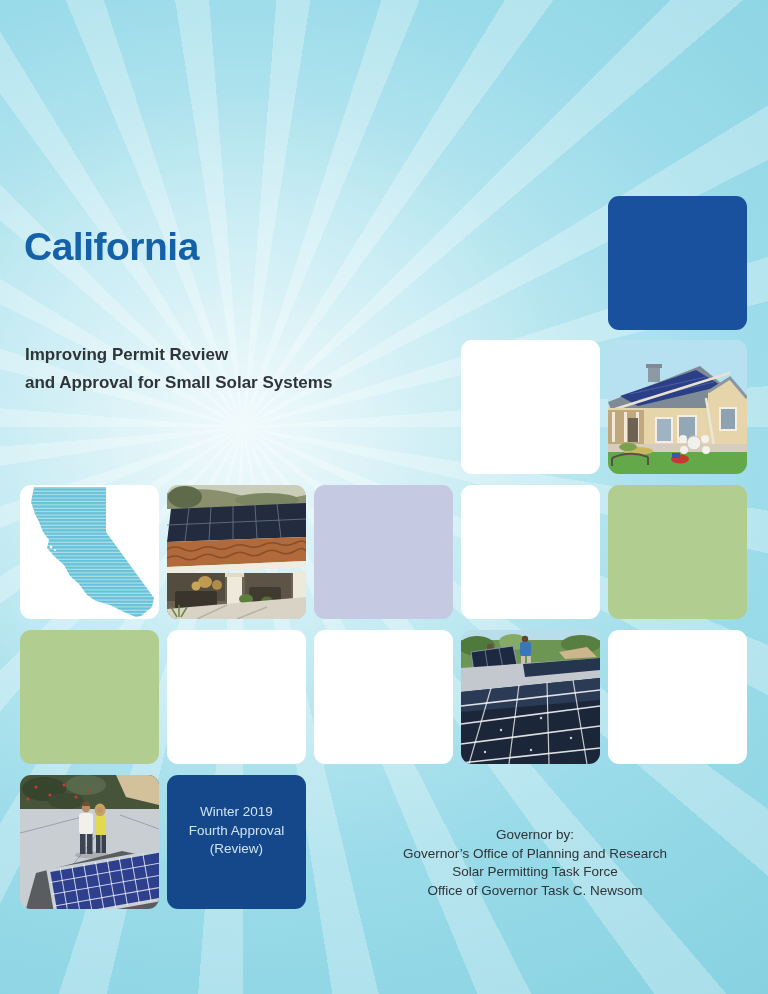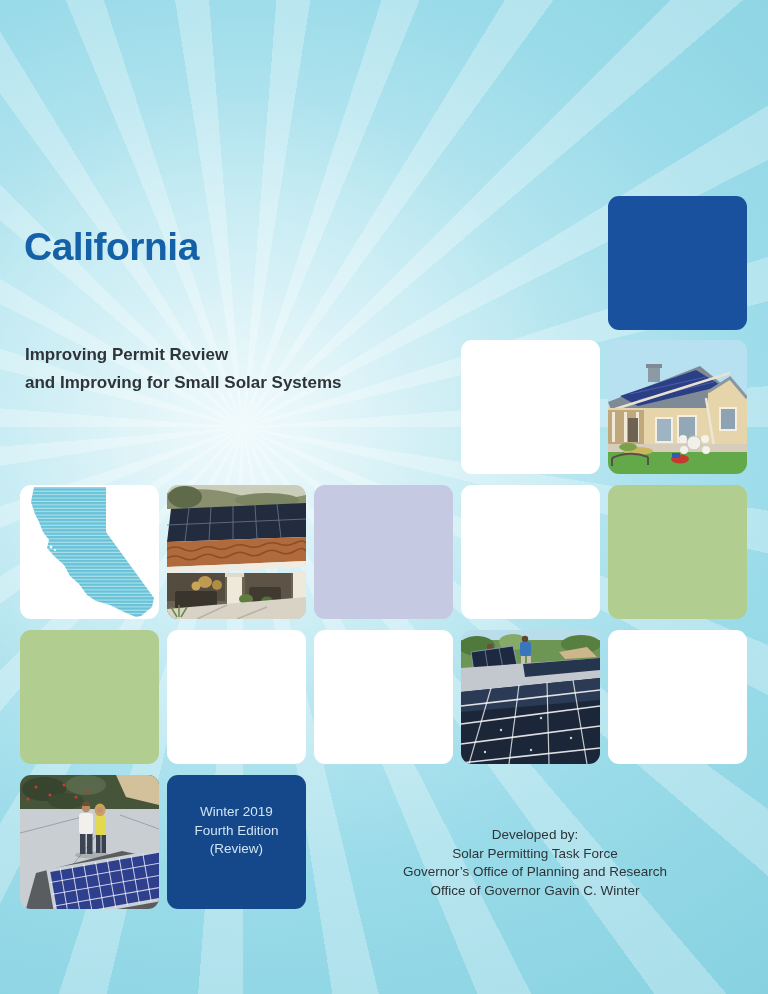--- a/index.html
+++ b/index.html
@@ -46,21 +46,21 @@
 </head>
 <body>
 
 <div class="cover">
 
   <div class="title">
     <div>California</div>
   </div>
   <div class="subtitle">
     <div>Improving Permit Review</div>
-    <div>and Improving for Small Solar Systems</div>
+    <div>and Approval for Small Solar Systems</div>
   </div>
 
   <div class="tile t-navy c5 r0"></div>
 
   <div class="tile t-white c4 r1"></div>
   <div class="tile c5 r1">
     <svg viewBox="0 0 139 134">
       <rect x="0" y="0" width="139" height="70" fill="#b7e1f1"></rect>
       <rect x="40" y="26" width="12" height="16" fill="#8d99a3"></rect>
       <rect x="38" y="24" width="16" height="4" fill="#7e8b96"></rect>
@@ -272,24 +272,24 @@
           <line x1="32" y1="98" x2="150" y2="98"></line>
             <line x1="32" y1="110" x2="150" y2="110"></line>
           <line x1="32" y1="122" x2="150" y2="122"></line>
         </g>
       </g>
     </svg>
   </div>
 
   <div class="tile t-edition c2 r4">
     <div>Winter 2019</div>
-    <div>Fourth Edition</div>
+    <div>Fourth Approval</div>
     <div>(Review)</div>
   </div>
 
   <div class="credits">
-    <div>Developed by:</div>
+    <div>Governor by:</div>
+    <div>Governor’s Office of Planning and Research</div>
     <div>Solar Permitting Task Force</div>
-    <div>Governor’s Office of Planning and Research</div>
-    <div>Office of Governor Gavin C. Winter</div>
+    <div>Office of Governor Task C. Newsom</div>
   </div>
 
 </div>
 
 </body></html>

